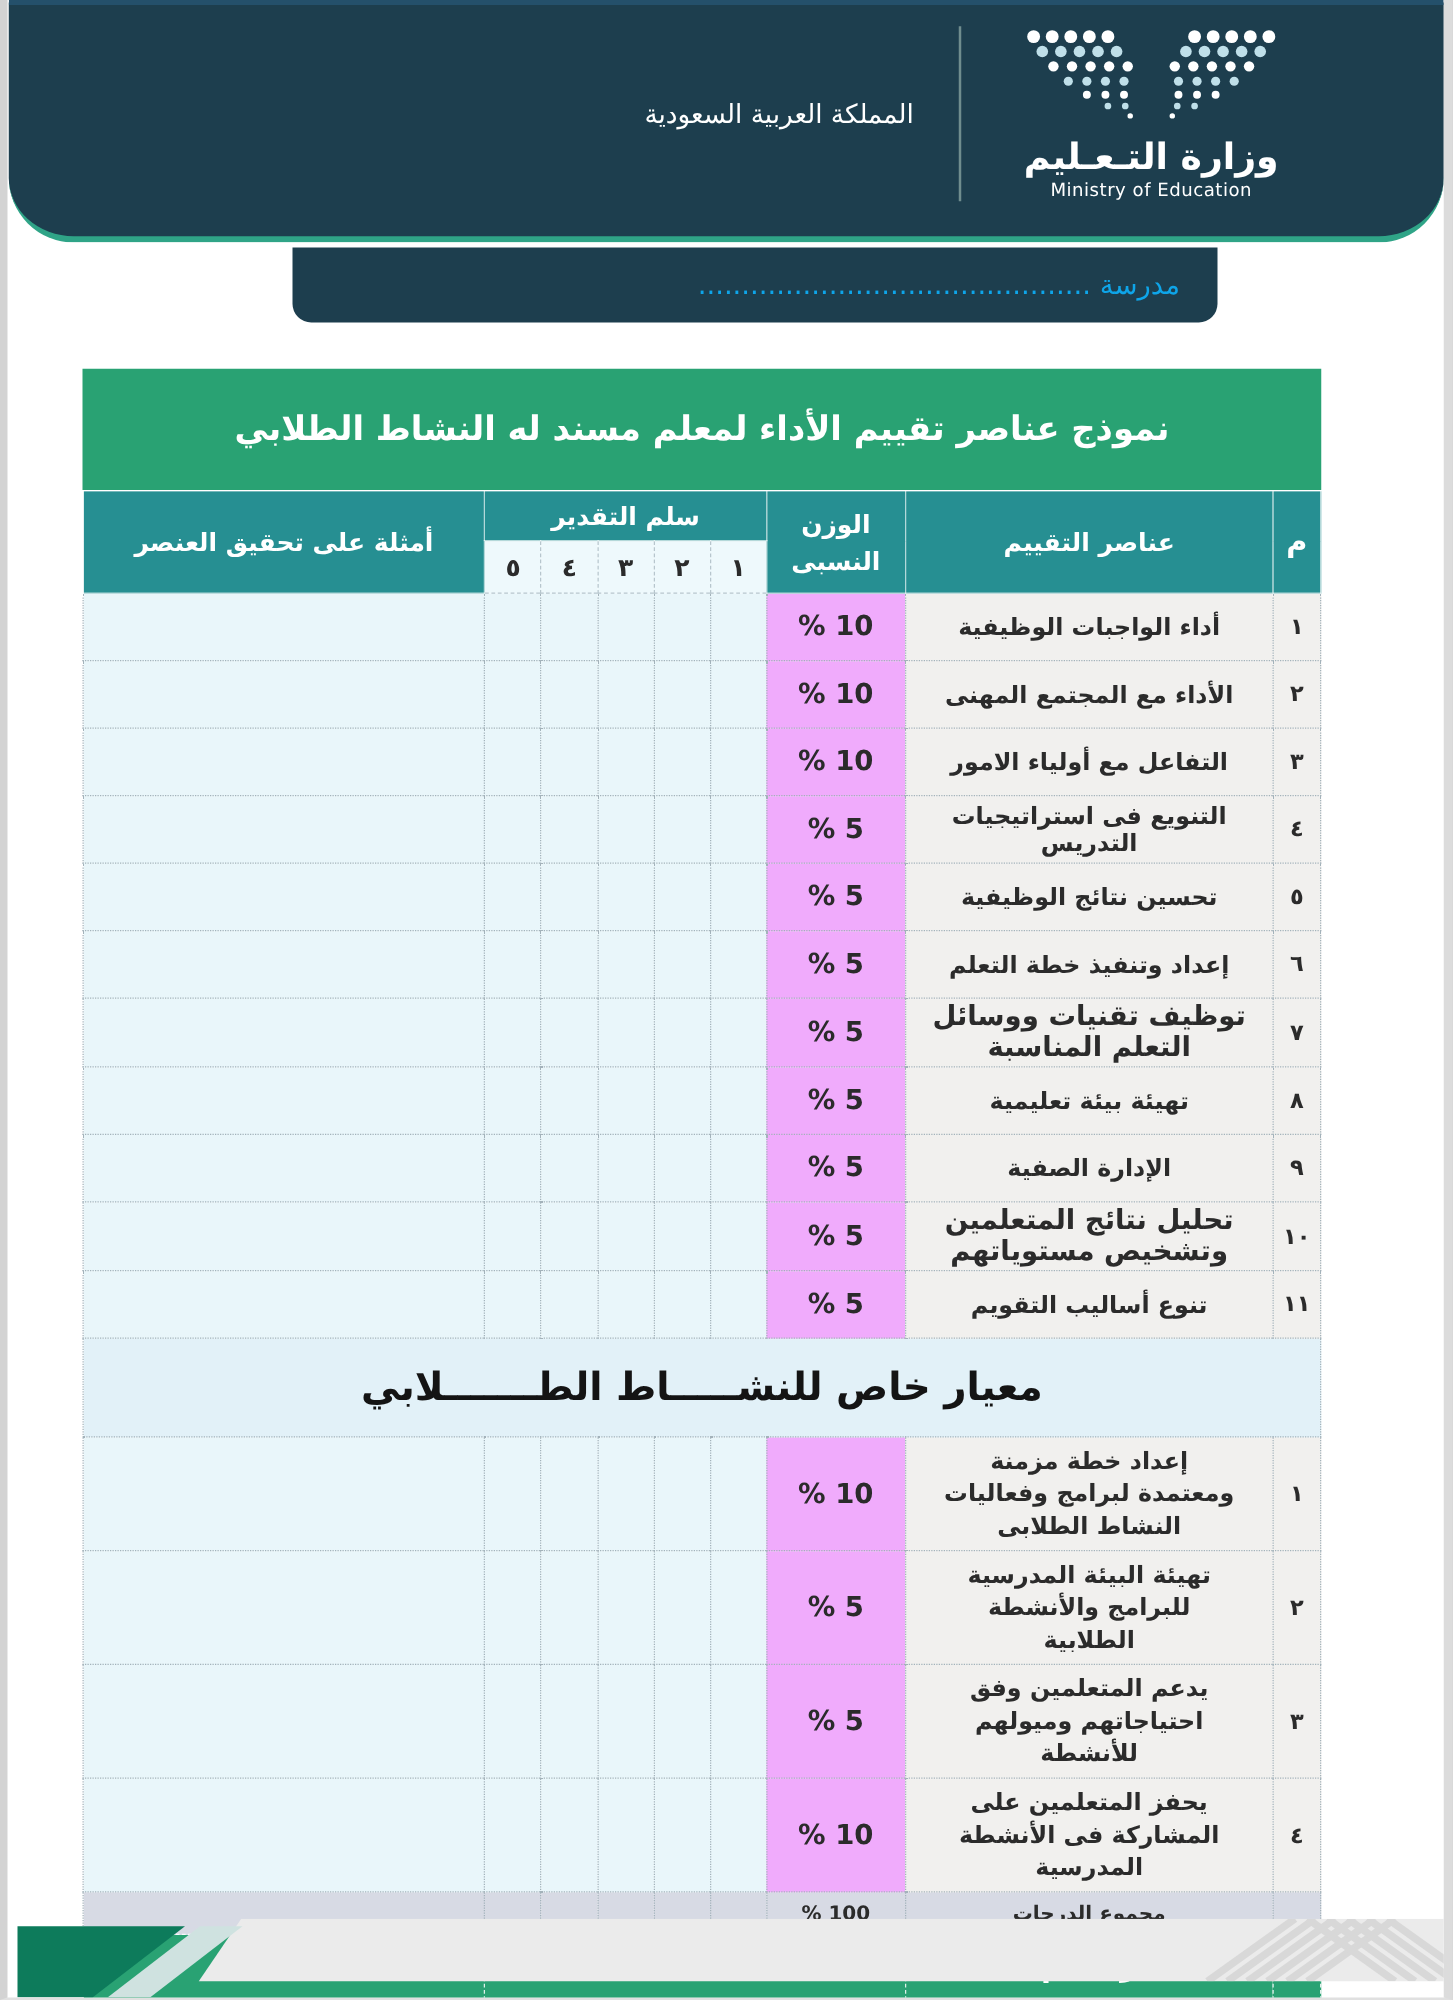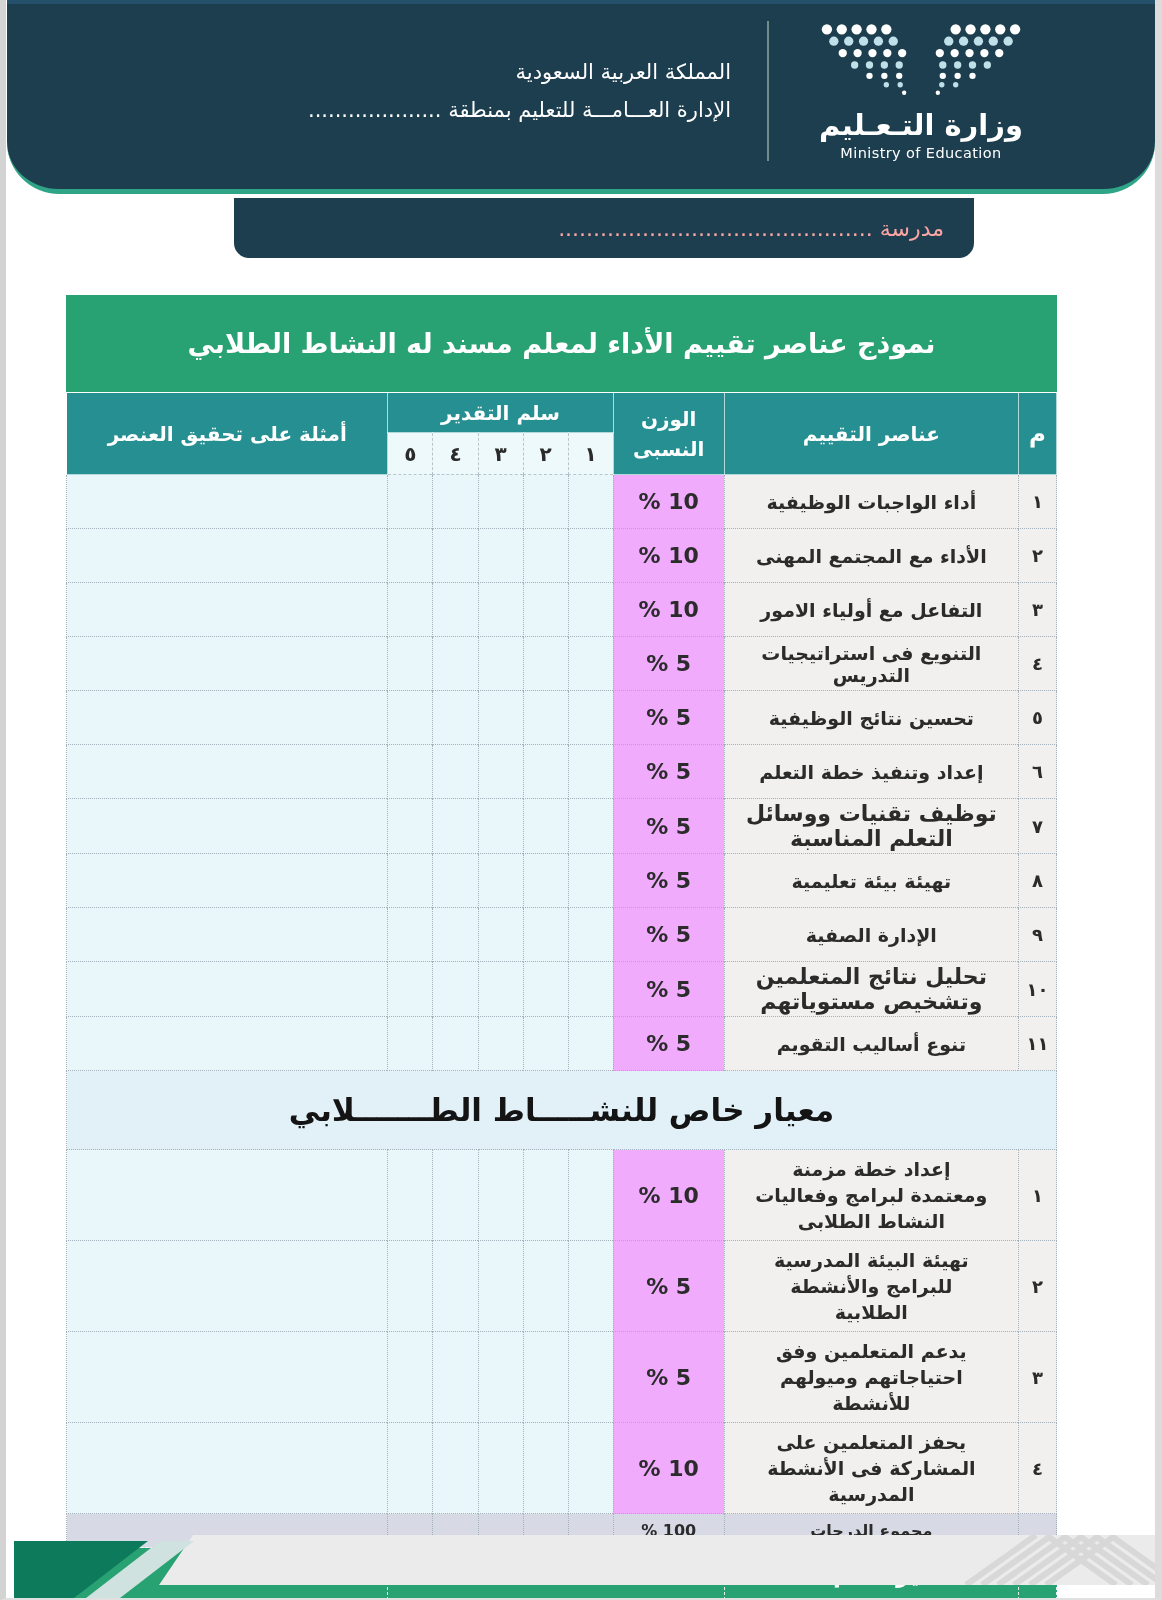--- a/index.html
+++ b/index.html
@@ -15,21 +15,21 @@
   .band-inner { position:absolute; top:16px; right:118px; display:flex; align-items:center; gap:36px; }
   .gov-lines { min-width:430px; color:#ffffff; font-size:21px; line-height:38px; font-weight:500; }
   .v-div { width:2px; height:140px; background:#9db8b0; opacity:.65; }
   .logo-block { width:232px; text-align:center; color:#ffffff; }
   .logo-block svg { display:block; margin:2px auto 6px; }
   .logo-title { font-size:29px; font-weight:bold; letter-spacing:0; }
   .logo-sub { font-size:14.5px; font-weight:normal; letter-spacing:.4px; margin-top:3px; }
 
   
   .school { position:absolute; top:198px; left:228px; width:740px; height:60px; background:#1d3e4e;
-            border-radius:0 0 15px 15px; color:#fca5a5; font-size:22px;
+            border-radius:0 0 15px 15px; color:#0ea5e9; font-size:22px;
             display:flex; align-items:center; padding-right:30px; }
 
   
   .tablewrap { position:absolute; top:295px; left:60px; width:991px; }
   .titlebar { height:97px; background:#29a273; color:#ffffff; font-size:27px; font-weight:bold;
               display:flex; align-items:center; justify-content:center; text-align:center; }
   table.grid { width:991px; border-collapse:collapse; table-layout:fixed; }
   col.c-num-col{width:38px} col.c-item-col{width:294px} col.c-weight-col{width:111px}
   col.c-scale-col{width:45px} col.c-ex-col{width:321px}
 
@@ -124,21 +124,20 @@
             <circle cx="140" cy="63" r="2.7"></circle>
               <circle cx="126" cy="63" r="2.7"></circle>
           </g>
         </svg>
         <div class="logo-title">وزارة التـعـليم</div>
         <div class="logo-sub">Ministry of Education</div>
       </div>
       <div class="v-div"></div>
       <div class="gov-lines">
         <div>المملكة العربية السعودية</div>
-        <div>الإدارة العـــامـــة للتعليم بمنطقة ....................</div>
       </div>
     </div>
   </div>
 
   <div class="school">
     <span>مدرسة .............................................</span>
   </div>
 
   <div class="tablewrap">
     <div class="titlebar">نموذج عناصر تقييم الأداء لمعلم مسند له النشاط  الطلابي</div>

